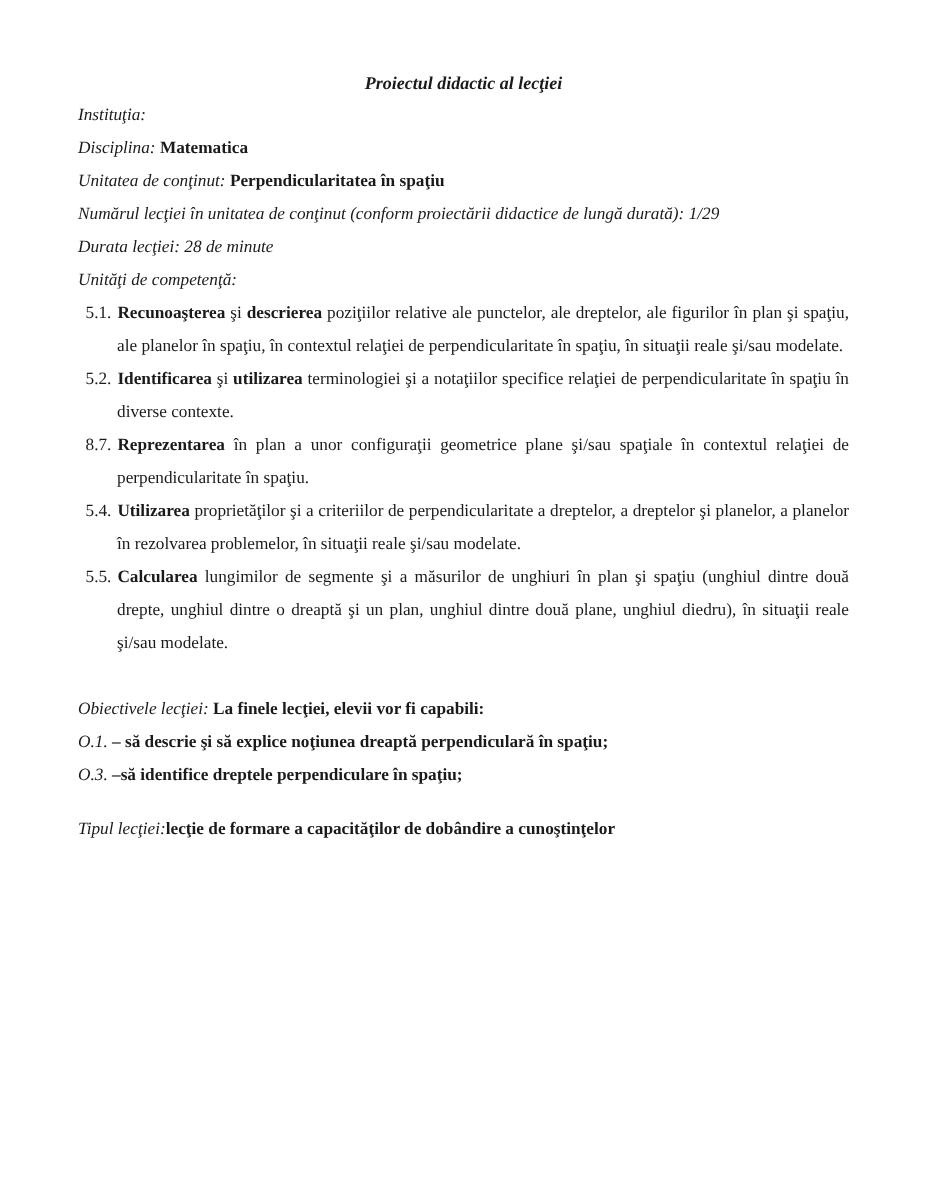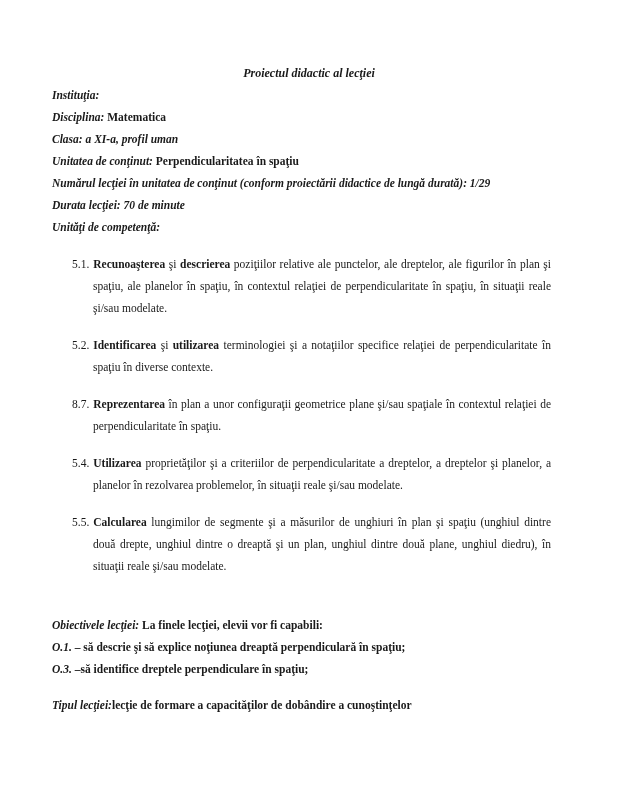--- a/index.html
+++ b/index.html
@@ -8,47 +8,47 @@
     background: #ffffff;
   }
   body {
     width: 618px;
     height: 800px;
     overflow: hidden;
     font-family: "Liberation Serif", "DejaVu Serif", serif;
     color: #1a1a1a;
   }
   .page {
-    padding: 62px 52px 0 52px;
+    padding: 44px 52px 0 52px;
     box-sizing: border-box;
     width: 618px;
     height: 800px;
   }
   .doc-title {
     text-align: center;
     font-weight: bold;
     font-style: italic;
     font-size: 12px;
     line-height: 22px;
     margin: 0;
   }
   p.line {
     margin: 0;
     font-size: 11.5px;
     line-height: 22px;
   }
   .lbl {
-    font-weight: bold;
+    font-weight: normal;
     font-style: italic;
   }
   .val { font-weight: bold; font-style: normal; }
   .val.bold { font-weight: bold; }
   .comp-list { margin-left: 5px; }
   .comp {
-    margin: 15px;
+    margin: 0;
     font-size: 11.5px;
     line-height: 22px;
     text-align: justify;
     padding-left: 21px;
     text-indent: -21px;
   }
   .comp .num { margin-right: 4px; }
   .seg.bold { font-weight: bold; }
   .gap-lg { height: 22px; }
   .gap-md { height: 14px; }
@@ -57,27 +57,26 @@
 <body>
 
 <div class="page">
 
   <p class="doc-title">Proiectul didactic al lecţiei</p>
 
   <p class="line"><span class="lbl">Instituţia:</span><span class="val"></span></p>
 
   <p class="line"><span class="lbl">Disciplina: </span><span class="val">Matematica</span></p>
 
-  <p class="line"><span class="lbl">Clasa: a XI-a, profil uman</span><span class="val"></span></p>
 
   <p class="line"><span class="lbl">Unitatea de conţinut: </span><span class="val bold">Perpendicularitatea în spaţiu</span></p>
 
   <p class="line"><span class="lbl">Numărul lecţiei în unitatea de conţinut (conform proiectării didactice de lungă durată): 1/29</span><span class="val"></span></p>
 
-  <p class="line"><span class="lbl">Durata lecţiei: 70 de minute</span><span class="val"></span></p>
+  <p class="line"><span class="lbl">Durata lecţiei: 28 de minute</span><span class="val"></span></p>
 
 
   <p class="line"><span class="lbl">Unităţi de competenţă:</span><span class="val"></span></p>
 
   <div class="comp-list">
     <p class="comp"><span class="num">5.1.</span><span class="comp-text"><span class="seg bold">Recunoaşterea</span><span class="seg"> şi </span><span class="seg bold">descrierea</span><span class="seg"> poziţiilor relative ale punctelor, ale dreptelor, ale figurilor în plan şi spaţiu, ale planelor în spaţiu, în contextul relaţiei de perpendicularitate în spaţiu, în situaţii reale şi/sau modelate.</span></span></p>
     <p class="comp"><span class="num">5.2.</span><span class="comp-text"><span class="seg bold">Identificarea</span><span class="seg"> şi </span><span class="seg bold">utilizarea</span><span class="seg"> terminologiei şi a notaţiilor specifice relaţiei de perpendicularitate în spaţiu în diverse contexte.</span></span></p>
     <p class="comp"><span class="num">8.7.</span><span class="comp-text"><span class="seg bold">Reprezentarea</span><span class="seg"> în plan a unor configuraţii geometrice plane şi/sau spaţiale în contextul relaţiei de perpendicularitate în spaţiu.</span></span></p>
     <p class="comp"><span class="num">5.4.</span><span class="comp-text"><span class="seg bold">Utilizarea</span><span class="seg"> proprietăţilor şi a criteriilor de perpendicularitate a dreptelor, a dreptelor şi planelor, a planelor în rezolvarea problemelor, în situaţii reale şi/sau modelate.</span></span></p>
     <p class="comp"><span class="num">5.5.</span><span class="comp-text"><span class="seg bold">Calcularea</span><span class="seg"> lungimilor de segmente şi a măsurilor de unghiuri în plan şi spaţiu (unghiul dintre două drepte, unghiul dintre o dreaptă şi un plan, unghiul dintre două plane, unghiul diedru), în situaţii reale şi/sau modelate.</span></span></p>

